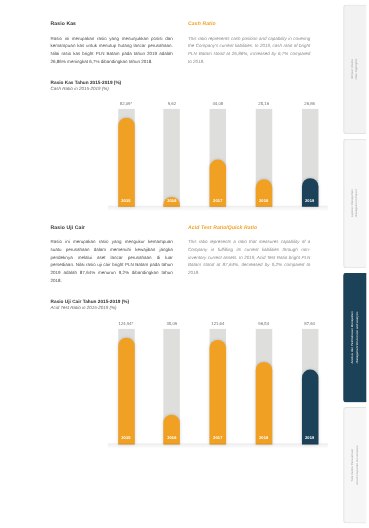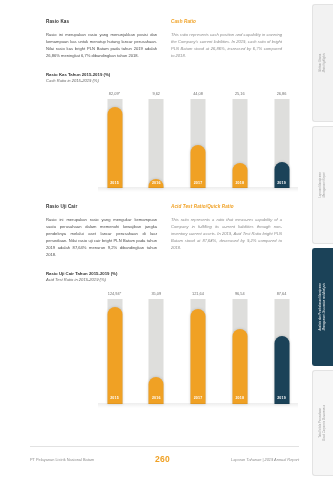--- a/index.html
+++ b/index.html
@@ -399,22 +399,14 @@
               <div class="fill navy" style="background: rgb(27, 66, 88); height: 68.1644px;"></div>
               <div class="bar-year">2019</div>
             </div>
           </div>
         <div class="chart-base"></div>
       </div>
     </div>
 
   </div>
 
-  <div class="footer">
-    <div class="footer-rule"></div>
-    <div class="footer-inner">
-      <div class="footer-left">PT Pelayanan Listrik Nasional Batam</div>
-      <div class="footer-page">260</div>
-      <div class="footer-right">Laporan Tahunan | 2019 Annual Report</div>
-    </div>
-  </div>
 
 </div>
 
 </body></html>

